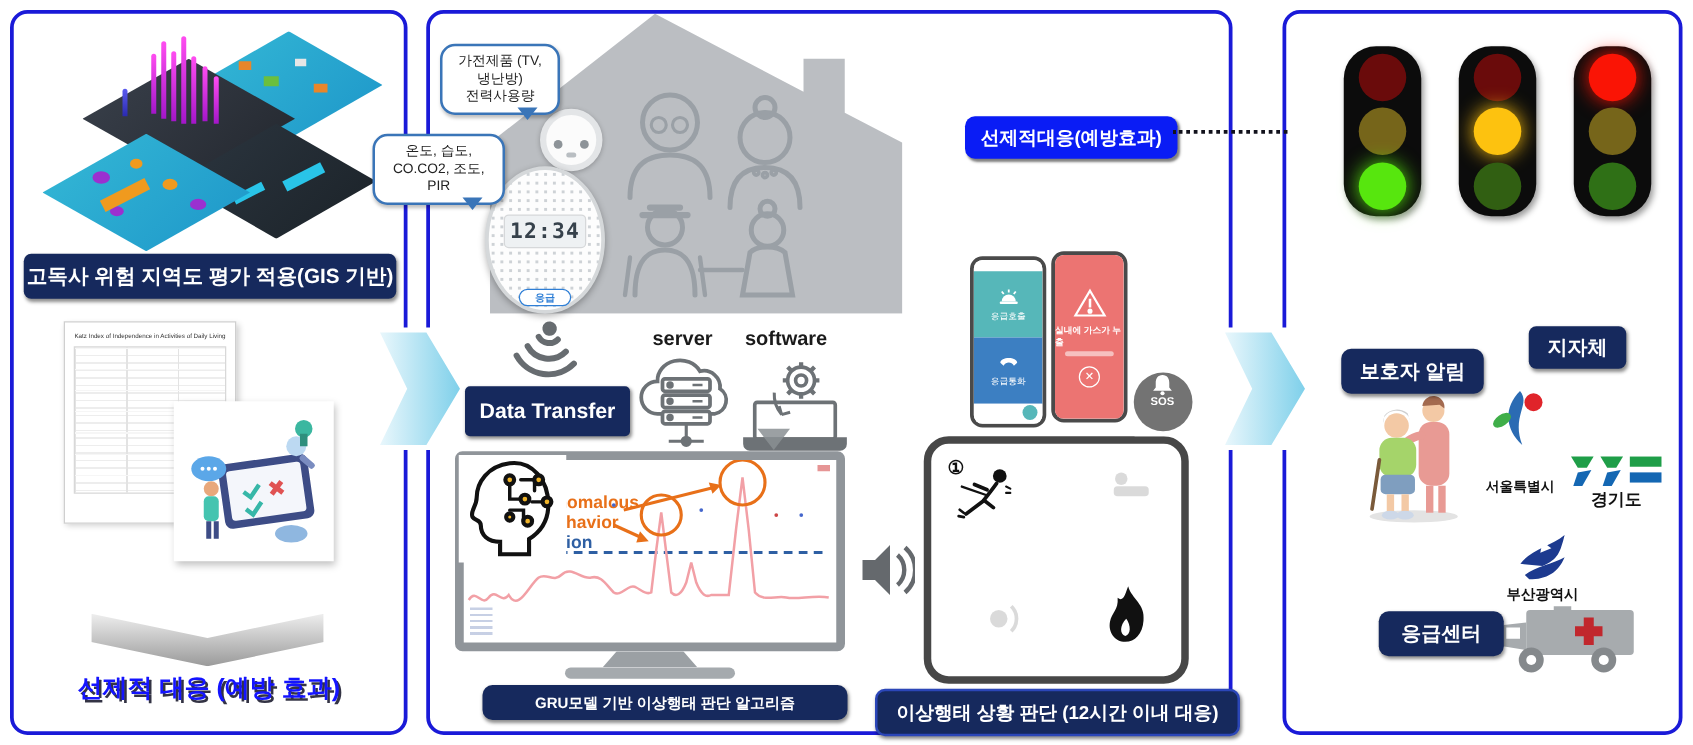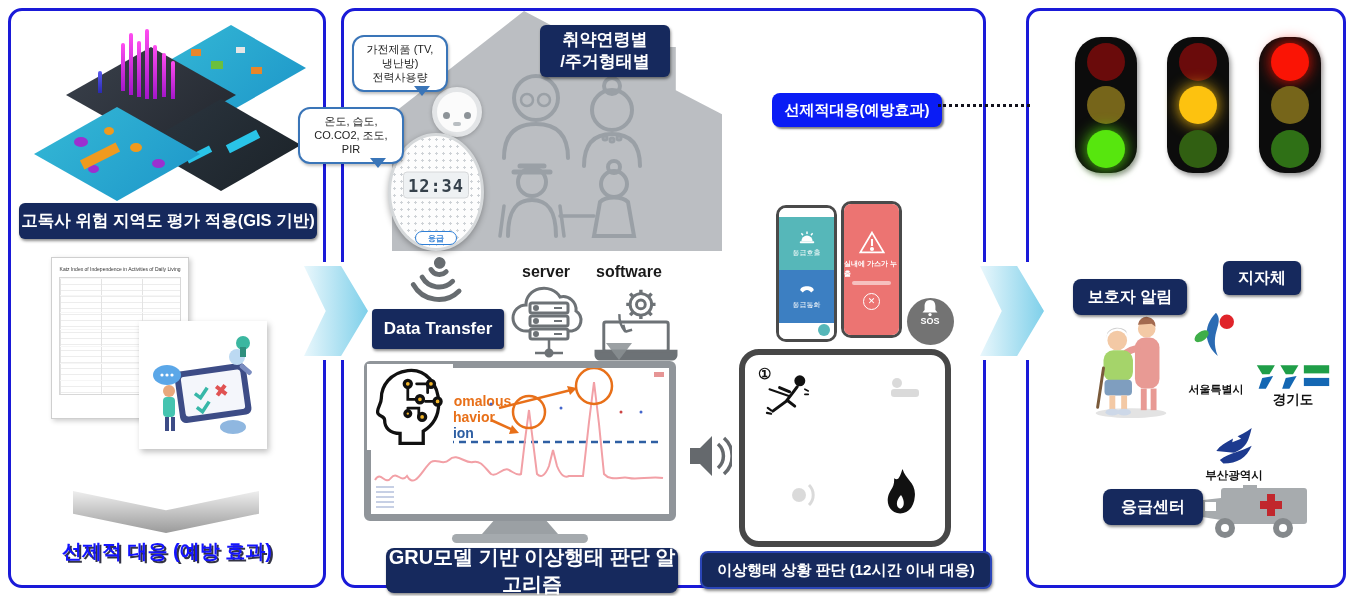--- a/index.html
+++ b/index.html
@@ -202,24 +202,20 @@
       <circle cx="58" cy="116" r="14"></circle>
       <path d="M40 106 h36 M46 100 h24" stroke-width="5"></path>
       <path d="M34 170 C34 142 44 134 58 134 C72 134 82 142 82 170"></path>
       <path d="M30 140 L26 170 M86 140 L90 170" stroke-width="3.5"></path>
       <circle cx="140" cy="118" r="13"></circle>
       <circle cx="140" cy="101" r="6"></circle>
       <path d="M120 170 L126 136 C132 130 148 130 154 136 L160 170 Z"></path>
       <path d="M86 150 L120 150" stroke-width="3.5"></path>
     </svg>
 
-    <div class="navy-badge" style="left:196px;top:14px;width:130px;height:52px;font-size:17px;border-radius:6px;flex-direction:column;line-height:1.3;">
-      <span>취약연령별</span>
-      <span>/주거형태별</span>
-    </div>
 
     <div class="bubble" style="left:8px;top:24px;width:96px;">
       <div>가전제품 (TV,</div>
       <div>냉난방)</div>
       <div>전력사용량</div>
     </div>
     <div class="bubble" style="left:-46px;top:96px;width:106px;">
       <div>온도, 습도,</div>
       <div>CO.CO2, 조도,</div>
       <div>PIR</div>
@@ -314,21 +310,21 @@
           <circle cx="45" cy="32" r="3.2" fill="#f0b429"></circle>
           <circle cx="61" cy="34" r="3.2" fill="#f0b429"></circle>
           <circle cx="47" cy="48" r="3.2" fill="#f0b429"></circle>
           <circle cx="34" cy="45" r="2.6" fill="#f0b429"></circle>
         </svg>
       </div>
     </div>
     <div class="monitor-stand"></div>
     <div class="monitor-base"></div>
 
-    <div class="navy-badge" style="left:42px;top:537px;width:292px;height:45px;font-size:20px;">
+    <div class="navy-badge" style="left:42px;top:537px;width:292px;height:28px;font-size:12px;">
       <span>GRU모델 기반 이상행태 판단 알고리즘</span>
     </div>
 
     <div class="phone" style="left:432px;top:194px;">
       <div class="p-screen">
         <div style="height:9px;background:#fff;"></div>
         <div class="p-block" style="background:#56b7b9;">
           <svg width="20" height="16" viewBox="0 0 24 20" fill="#fff">
             <path d="M5 14 A7 7 0 0 1 19 14 Z"></path>
               <rect x="3" y="14" width="18" height="2.5" rx="1"></rect>

